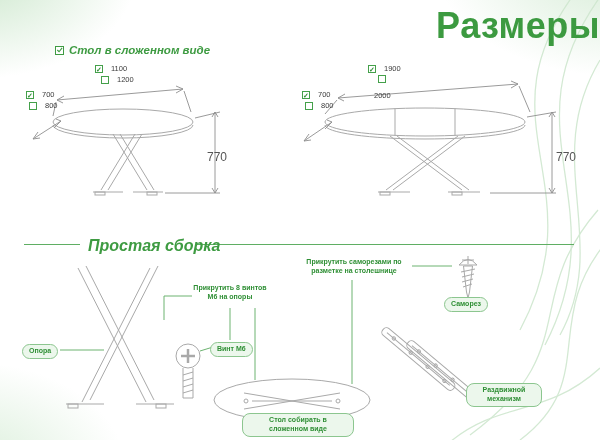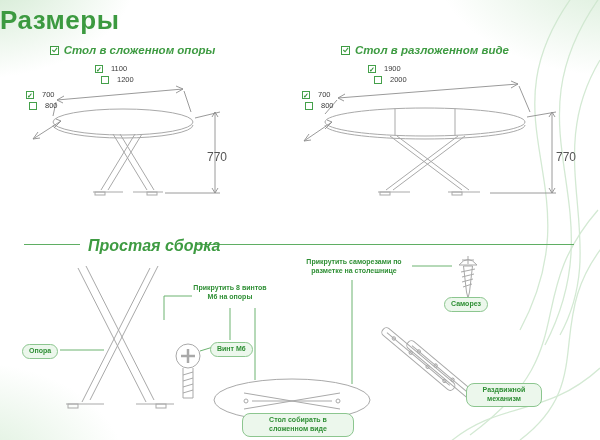--- a/index.html
+++ b/index.html
@@ -8,22 +8,22 @@
     position:relative; width:600px; height:440px; overflow:hidden;
     font-family:"Liberation Sans", sans-serif;
     background:
       radial-gradient(230px 150px at -4% -6%, rgba(176,218,176,.65), transparent 70%),
       radial-gradient(270px 160px at 104% -8%, rgba(176,218,176,.55), transparent 70%),
       radial-gradient(230px 150px at -6% 106%, rgba(186,224,186,.55), transparent 70%),
       #ffffff;
   }
   .bg-waves { position:absolute; left:0; top:0; z-index:0; }
   .title {
-    position:absolute; top:5px; left:0; width:100%; text-align:left; z-index:1;
-    font-size:26px; font-weight:bold; letter-spacing:.5px; color:#3c9a40;
+    position:absolute; top:5px; left:0; width:100%; text-align:right; z-index:1;
+    font-size:36px; font-weight:bold; letter-spacing:.5px; color:#3c9a40;
   }
   .sec-head {
     position:absolute; z-index:2; display:flex; align-items:center; justify-content:center; gap:5px;
     font-size:11.5px; font-weight:bold; font-style:italic; color:#3e9b42;
   }
   .chkicon { width:9px; height:9px; border:1px solid #3e9b42; background:#fff; display:inline-flex; align-items:center; justify-content:center; }
   .art { position:absolute; z-index:1; }
   .dim-opt { position:absolute; z-index:2; display:flex; align-items:center; gap:8px; font-size:7.5px; color:#3a3a3a; }
   .chk {
     width:8px; height:8px; border:1px solid #44a04a; background:#fff; flex:0 0 auto;
@@ -61,31 +61,23 @@
   </svg>
 
   <div class="title">Размеры</div>
 
   <div class="sec-head" style="left:25px; top:44px; width:215px;">
     <span class="chkicon">
       <svg width="8" height="8" viewBox="0 0 8 8">
           <polyline points="1.5,4 3.5,6 7,1.5" fill="none" stroke="#3e9b42" stroke-width="1.3"></polyline>
         </svg>
     </span>
-    <span>Стол в сложенном опоры</span>
-  </div>
-
-  <div class="sec-head" style="left:300px; top:44px; width:250px;">
-    <span class="chkicon">
-      <svg width="8" height="8" viewBox="0 0 8 8">
-          <polyline points="1.5,4 3.5,6 7,1.5" fill="none" stroke="#3e9b42" stroke-width="1.3"></polyline>
-        </svg>
-    </span>
-    <span>Стол в разложенном виде</span>
-  </div>
+    <span>Стол в сложенном виде</span>
+  </div>
+
 
   <svg class="art" style="left:15px; top:62px;" width="270" height="178" viewBox="0 0 270 178">
     <g fill="none" stroke="#a9a9a9" stroke-width="1">
       <ellipse cx="108" cy="60" rx="70" ry="13"></ellipse>
       <path d="M38,63 A70,13 0 0 0 178,63"></path>
       <path d="M98,72 L132,128"></path>
         <path d="M105,72 L139,128"></path>
       <path d="M120,72 L86,128"></path>
         <path d="M127,72 L93,128"></path>
       <path d="M78,130 L108,130"></path>
@@ -157,21 +149,21 @@
       <path d="M14,79 L42,60"></path>
       <path d="M21,78 L14,79 L19,72"></path>
         <path d="M35,67 L42,60 L37,58"></path>
     </g>
   </svg>
 
   <div class="dim-opt" style="left:368px; top:64px;">
     <span class="chk">✓</span>
     <span>1900</span>
   </div>
-  <div class="dim-opt" style="left:374px; top:75px;">
+  <div class="dim-opt" style="left:374px; top:75px;flex-direction:column;">
     <span class="chk"></span>
     <span>2000</span>
   </div>
   <div class="dim-opt" style="left:302px; top:90px;">
     <span class="chk">✓</span>
     <span>700</span>
   </div>
   <div class="dim-opt" style="left:305px; top:101px;">
     <span class="chk"></span>
     <span>800</span>

